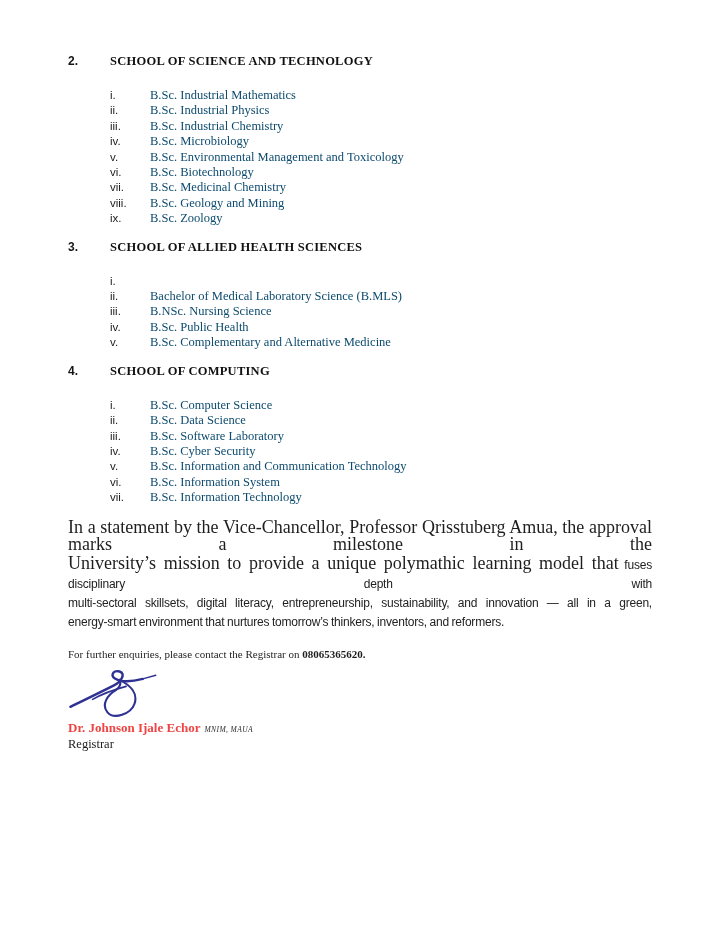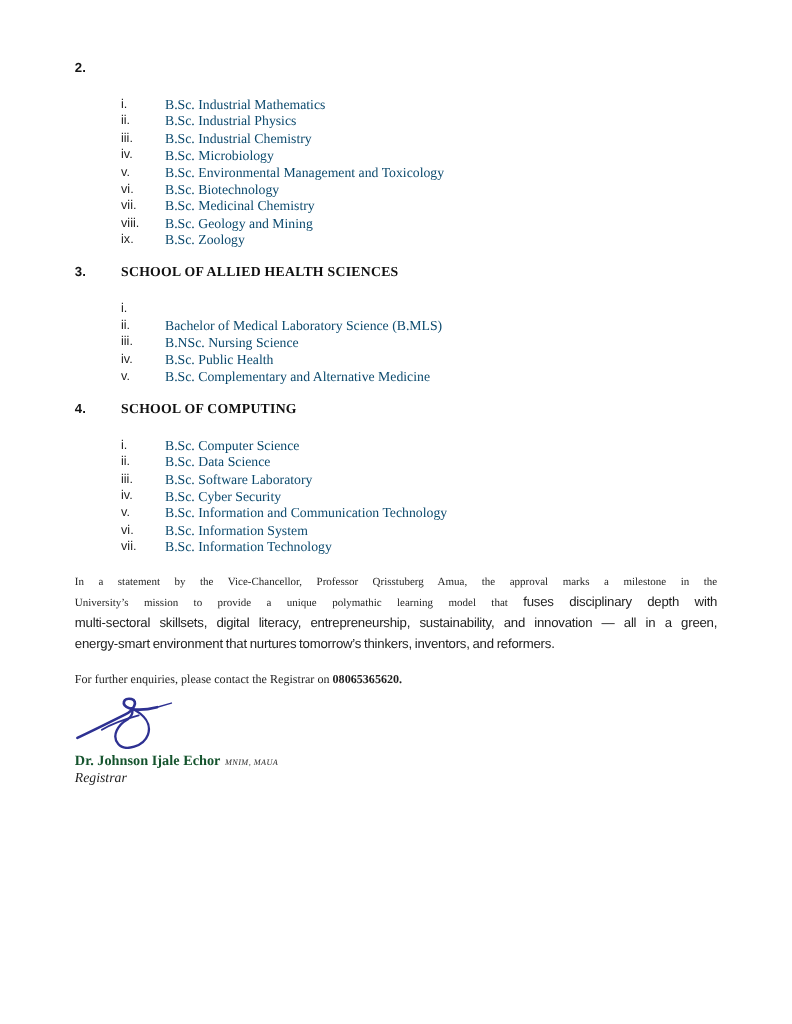--- a/index.html
+++ b/index.html
@@ -33,46 +33,47 @@
     width: 40px; flex: 0 0 40px;
     font-family: "Liberation Sans", sans-serif;
     font-size: 11.5px; color: #1c1c1c;
   }
   .item-text { font-size: 12.5px; color: #0c4a6e; }
 
   
   .statement { margin-top: 9px; line-height: 17px; }
   .statement .line { text-align: justify; text-align-last: justify; text-justify: inter-word; }
   .statement .line.last { text-align: left; text-align-last: auto; }
-  .seg-serif { font-family: "Liberation Serif", serif; font-size: 10px; }
+  .seg-serif { font-family: "Liberation Serif", serif; font-size: 18px; }
   .seg-sans {
     font-family: "Liberation Sans", sans-serif;
     font-size: 12px; letter-spacing: -0.2px; word-spacing: -0.6px; color: #222; margin-top: 10px;
   }
 
   
   .contact { margin-top: 15px; font-size: 11px; line-height: 17px; }
   .phone { font-weight: bold; }
 
   
   .signature-wrap { margin-top: 2px; margin-left: -4px; height: 52px; }
   .signatory { margin-top: 2px; }
   .signatory-name-row { line-height: 15px; }
-  .signatory-name { font-size: 13px; font-weight: bold; color: #14532d; }
+  .signatory-name { font-size: 13px; font-weight: bold; color: #ef4444; }
   .credentials { font-size: 7.5px; font-style: italic; letter-spacing: 0.4px; color: #2a2a2a; }
-  .signatory-title { font-size: 12.5px; font-style: italic; line-height: 15px; color: #1b1b1b; }
+  .signatory-title { font-size: 12.5px; line-height: 15px; color: #1b1b1b; }
 </style>
 </head>
 <body>
 
 <div class="page">
 
   <div class="section">
     <div class="section-header">
       <span class="section-number">2.</span>
+      <span class="section-title">SCHOOL OF SCIENCE AND TECHNOLOGY</span>
     </div>
     <div class="course-list">
       <div class="course-item">
           <span class="item-numeral">i.</span>
           <span class="item-text">B.Sc. Industrial Mathematics</span>
         </div>
       <div class="course-item">
           <span class="item-numeral">ii.</span>
           <span class="item-text">B.Sc. Industrial Physics</span>
         </div>

